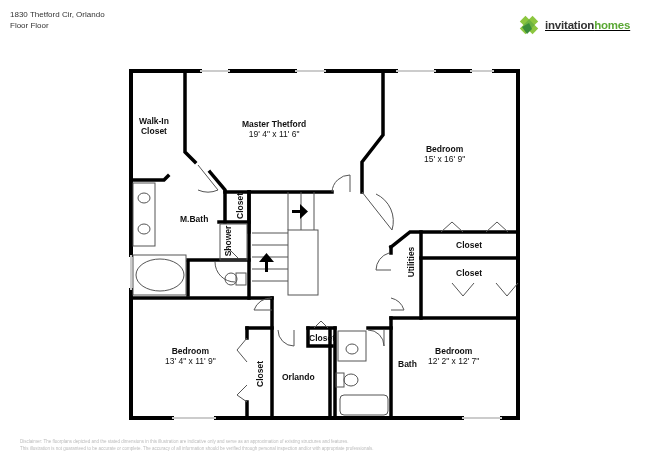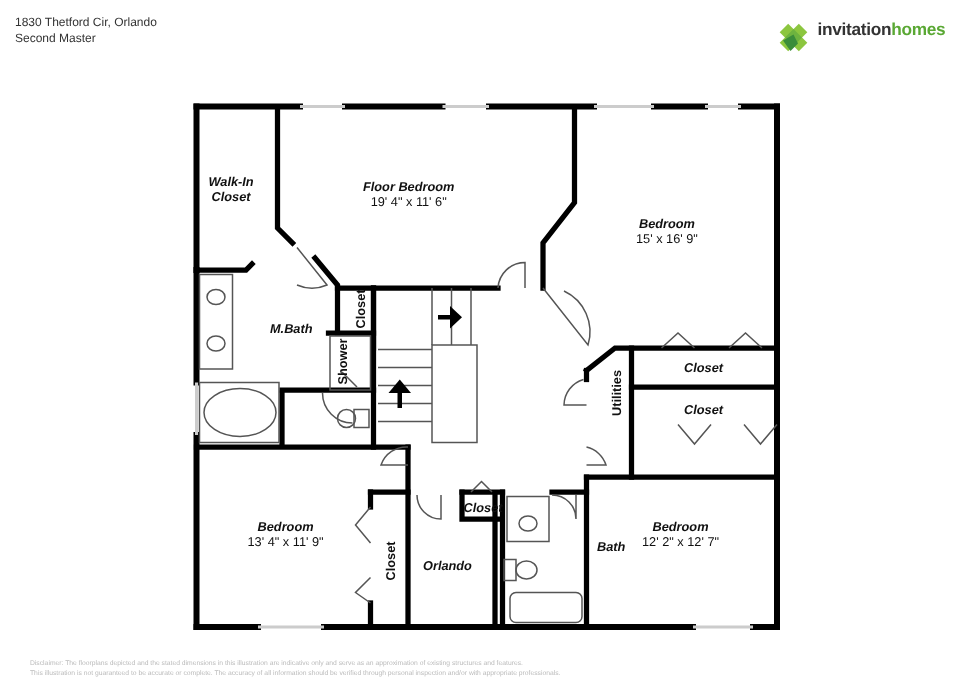--- a/index.html
+++ b/index.html
@@ -1,34 +1,34 @@
 <!DOCTYPE html>
 <html><head>
 <meta charset="utf-8">
 <style>
   html, body { margin:0; padding:0; background:#ffffff; }
   body { width:650px; height:460px; position:relative; overflow:hidden; font-family:"Liberation Sans", sans-serif; }
   .hdr { position:absolute; left:10px; top:9px; font-size:8px; color:#333; line-height:11px; }
-  .logo { position:absolute; left:518px; top:14px; display:flex; align-items:flex-start; }
+  .logo { position:absolute; left:518px; top:14px; display:flex; align-items:center;text-decoration:underline; }
   .logo .txt { font-size:11.5px; font-weight:bold; margin-left:5px; letter-spacing:-0.2px; }
   .logo .t1 { color:#333; }
   .logo .t2 { color:#5aa834; }
   svg.plan { position:absolute; left:0; top:0; }
   .lbl { position:absolute; font-size:8.5px; color:#111; text-align:center; line-height:10px; white-space:nowrap; }
-  .lbl b { font-weight:bold; display:block;font-style:italic; }
+  .lbl b { font-weight:bold; display:block; }
   .lbl span { display:block; font-size:8.5px; }
   .vert { transform:rotate(-90deg); transform-origin:center center; font-weight:bold; }
   .disc { position:absolute; left:20px; top:438px; font-size:4.5px; color:#bbb; line-height:7px; }
 </style>
 </head>
 <body>
 
 <div class="hdr">
   <div>1830 Thetford Cir, Orlando</div>
-  <div>Second Master</div>
+  <div>Floor Floor</div>
 </div>
 
 <div class="logo">
   <svg width="22" height="22" viewBox="0 0 22 22">
     <g transform="translate(11,11) rotate(45)">
       <rect x="-4" y="-9" width="8" height="8" fill="#8cc63f"></rect>
       <rect x="-9" y="-4" width="8" height="8" fill="#8cc63f"></rect>
       <rect x="1" y="-4" width="8" height="8" fill="#8cc63f"></rect>
       <rect x="-4" y="1" width="8" height="8" fill="#8cc63f"></rect>
       <rect x="-4" y="-4" width="8" height="8" fill="#6db33f"></rect>
@@ -167,21 +167,21 @@
     <polygon points="259,262 266.5,253 274,262"></polygon>
   </g>
 </svg>
 
 <div class="lbl" style="left:139px;top:116px;">
   <b>Walk-In</b>
   <b>Closet</b>
 </div>
 
 <div class="lbl" style="left:242px;top:119px;">
-  <b>Floor Bedroom</b>
+  <b>Master Thetford</b>
   <span>19' 4" x 11' 6"</span>
 </div>
 
 <div class="lbl" style="left:424px;top:144px;">
   <b>Bedroom</b>
   <span>15' x 16' 9"</span>
 </div>
 
 <div class="lbl" style="left:180px;top:214px;">
   <b>M.Bath</b>

